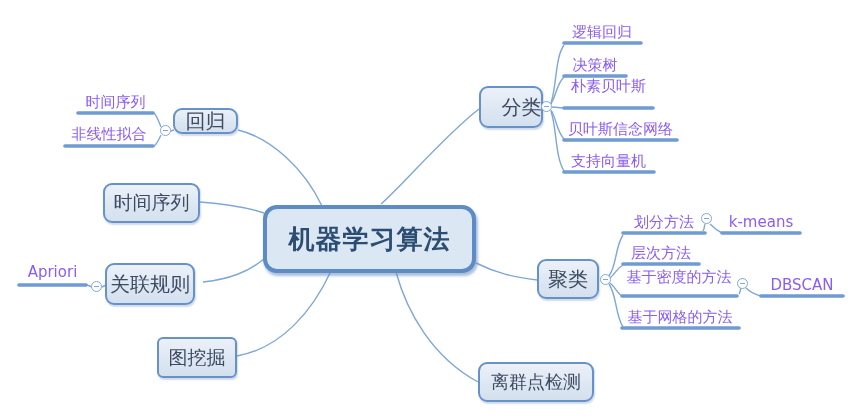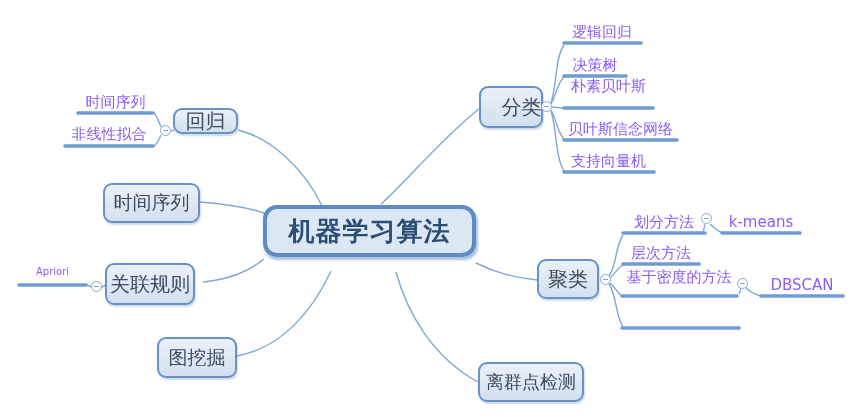--- a/index.html
+++ b/index.html
@@ -12,39 +12,39 @@
   .node{
     position:absolute;display:flex;align-items:center;justify-content:center;
     background:linear-gradient(180deg,#ecf1f8 0%,#dde7f3 55%,#d5e0ef 100%);
     border:2px solid #6791c9;border-radius:9px;color:#3d4a60;
     box-shadow:1px 1.5px 1.5px rgba(120,150,190,.35);
     white-space:nowrap;box-sizing:border-box;cursor:default;
   }
   .n-regression{left:173px;top:108px;width:65px;height:26px;font-size:20px;}
   .n-timeseries{left:103px;top:183px;width:97px;height:40px;font-size:19px;}
   .n-association{left:105px;top:263px;width:90px;height:42px;font-size:20px;}
-  .n-graphmining{left:157px;top:337px;width:80px;height:41px;font-size:19px;}
+  .n-graphmining{left:157px;top:337px;width:80px;height:41px;font-size:19px;border-radius:6px;}
   .n-classification{left:479px;top:86px;width:64px;height:42px;font-size:20px;padding-left:21px;}
   .n-clustering{left:537px;top:259px;width:62px;height:40px;font-size:20px;}
-  .n-outlier{left:478px;top:362px;width:106px;height:40px;font-size:18px;}
+  .n-outlier{left:478px;top:362px;width:116px;height:40px;font-size:18px;}
 
   .node.center{
-    left:263px;top:205px;width:213px;height:52px;
+    left:263px;top:205px;width:213px;height:68px;
     background:#dce7f4;border:4px solid #5d8bc6;border-radius:14px;
     font-size:26px;font-weight:bold;color:#2c4d72;letter-spacing:1px;
     box-shadow:1.5px 3px 2.5px rgba(105,140,185,.55);
   }
 
   .leaf{
     position:absolute;font-size:15px;color:#8b5cf6;text-align:center;
     white-space:nowrap;line-height:18px;
   }
   .lf-linear{left:77px;top:93px;width:77px;}
   .lf-nonlinear{left:64px;top:125px;width:90px;}
-  .lf-apriori{left:17px;top:263px;width:71px;font-size:10px;}
+  .lf-apriori{left:17px;top:263px;width:71px;font-size:15px;}
   .lf-logistic{left:563px;top:23px;width:78px;}
   .lf-dtree{left:563px;top:56px;width:64px;}
   .lf-nbayes{left:563px;top:77px;width:91px;}
   .lf-bayesnet{left:563px;top:120px;width:115px;}
   .lf-svm{left:563px;top:152px;width:91px;}
   .lf-partition{left:622px;top:213px;width:84px;}
   .lf-kmeans{left:722px;top:213px;width:78px;}
   .lf-hierarchical{left:622px;top:244px;width:78px;}
   .lf-density{left:621px;top:268px;width:116px;}
   .lf-dbscan{left:761px;top:276px;width:82px;}
@@ -135,20 +135,21 @@
   <div class="leaf lf-logistic">逻辑回归</div>
   <div class="leaf lf-dtree">决策树</div>
   <div class="leaf lf-nbayes">朴素贝叶斯</div>
   <div class="leaf lf-bayesnet">贝叶斯信念网络</div>
   <div class="leaf lf-svm">支持向量机</div>
   <div class="leaf lf-partition">划分方法</div>
   <div class="leaf lf-kmeans">k-means</div>
   <div class="leaf lf-hierarchical">层次方法</div>
   <div class="leaf lf-density">基于密度的方法</div>
   <div class="leaf lf-dbscan">DBSCAN</div>
+  <div class="leaf lf-grid">基于网格的方法</div>
 
   <div class="collapse cc-regression">
       <div class="minus"></div>
     </div>
   <div class="collapse cc-association">
       <div class="minus"></div>
     </div>
   <div class="collapse cc-classification">
       <div class="minus"></div>
     </div>

